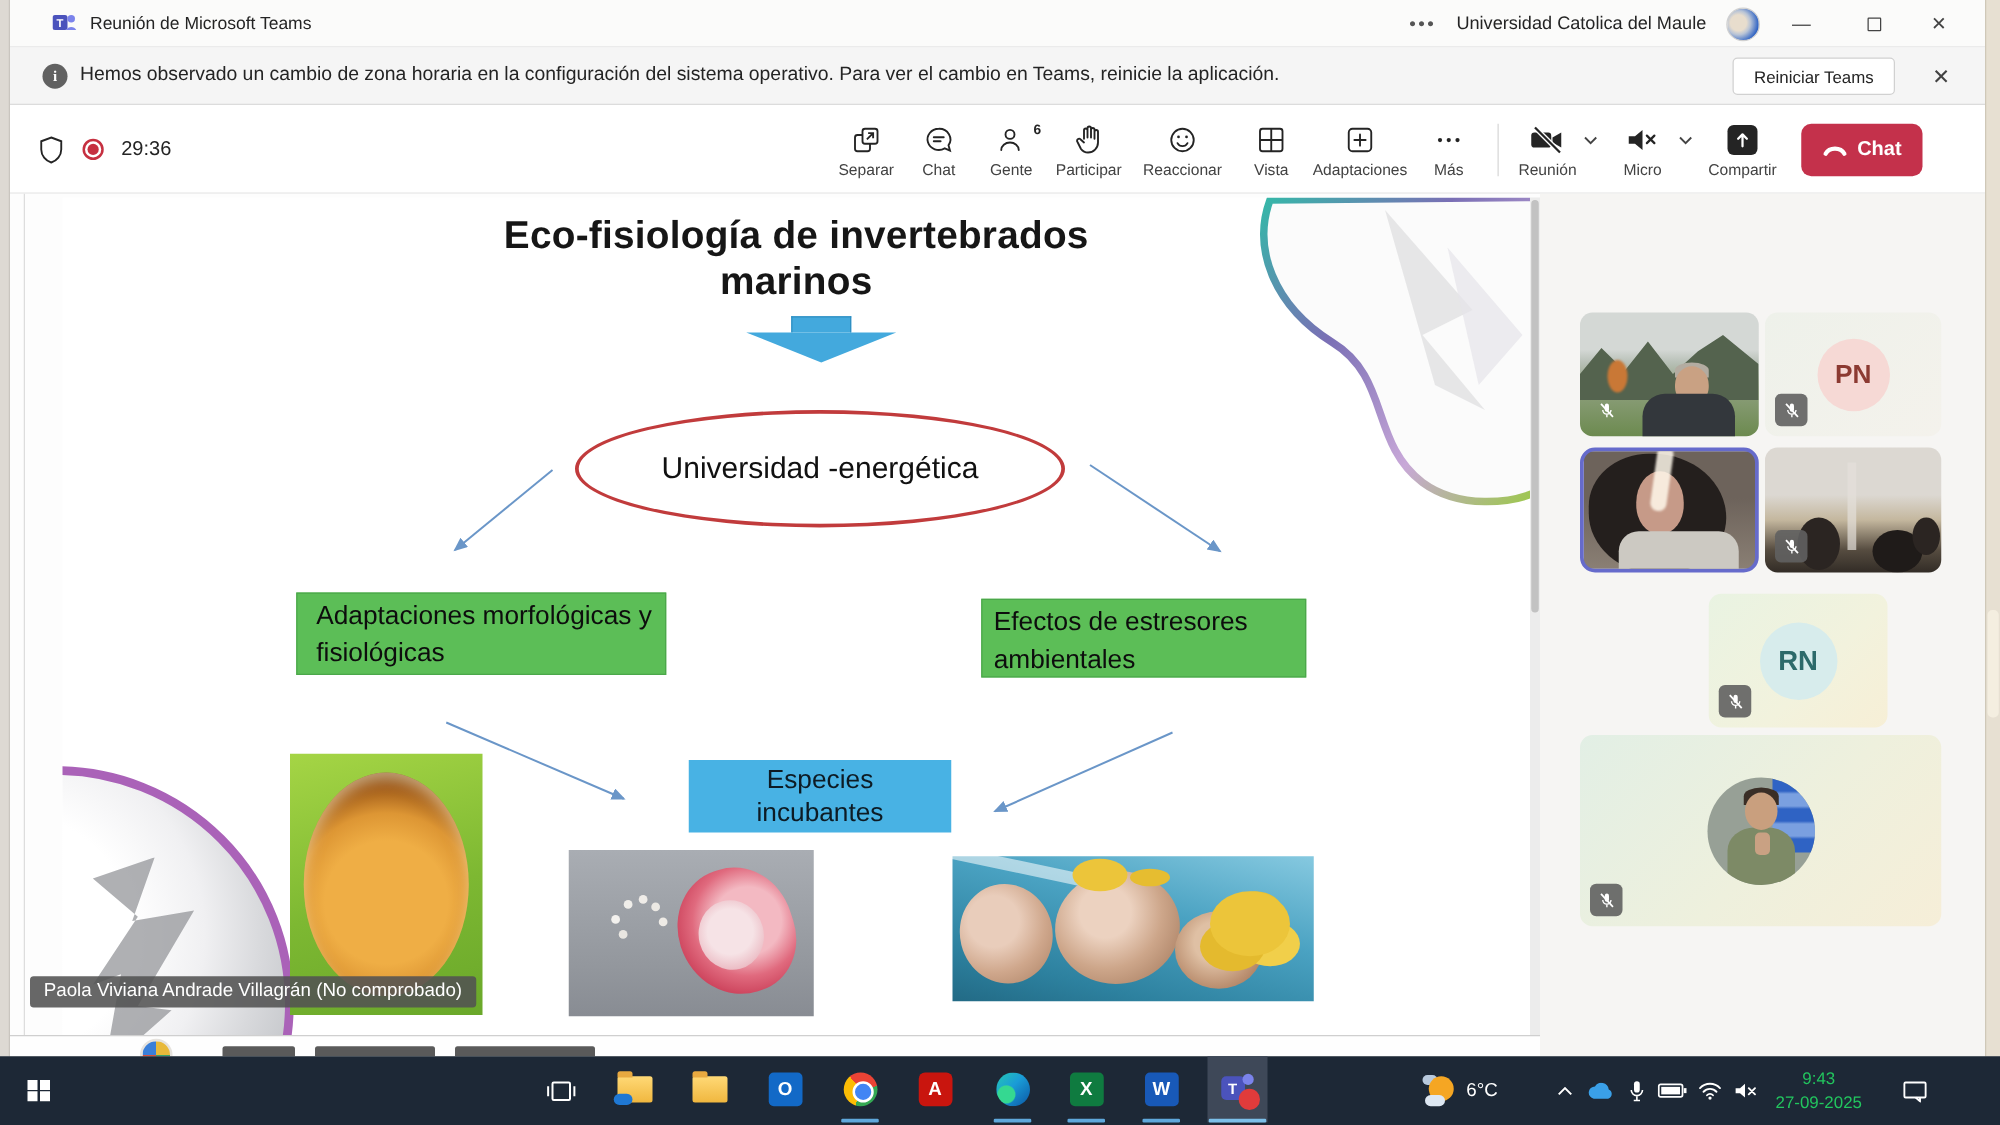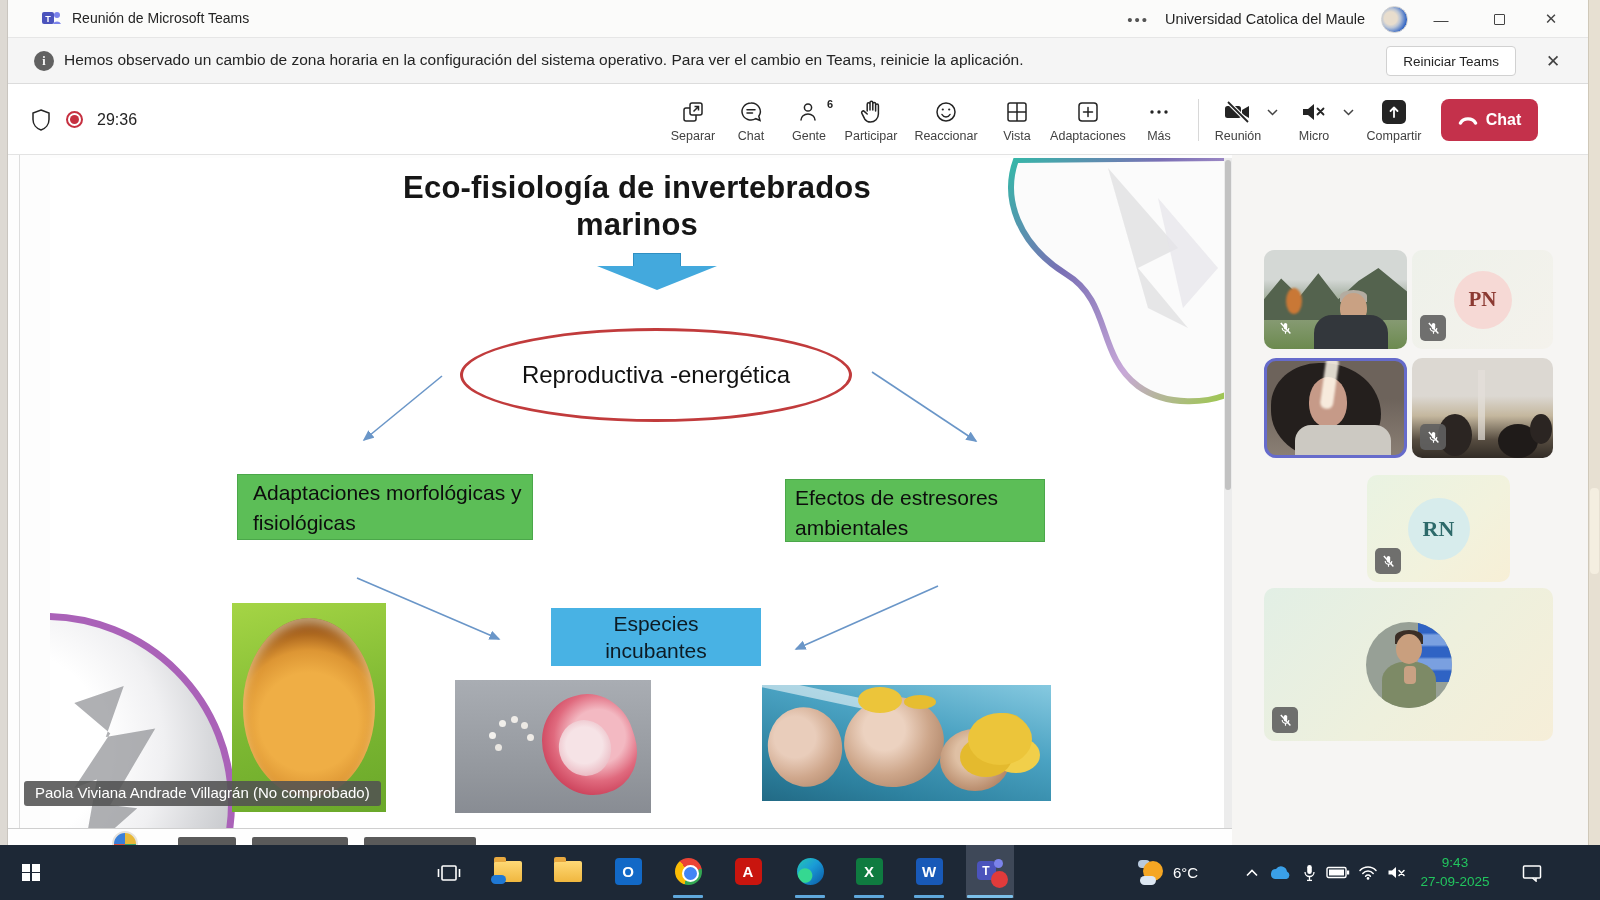--- a/index.html
+++ b/index.html
@@ -95,21 +95,21 @@
   #em2 { left:96px; top:2px; width:44px; height:26px; box-shadow:40px 2px 0 -6px #e6bd30; }
   #bubble-svg { right:-4px; top:0; width:240px; height:260px; }
 
   #presenter-label { left:16px; top:626px; padding:3px 11px 5px; background:rgba(82,82,82,.88); border-radius:3px; color:#fff; font-size:15px; }
 
   #bottom-strip { left:0; top:673px; width:1224px; height:17px; background:#fefefe; border-top:1px solid #cfcfcf; overflow:hidden; }
   #mini-logo { position:absolute; left:104px; top:2px; width:26px; height:26px; border-radius:50%; background:conic-gradient(#e8b93a 0 25%, #3aa06b 25% 50%, #d94f3a 50% 75%, #3a7fd9 75% 100%); border:2px solid #e6e3de; }
   .txtslab { position:absolute; top:8px; height:10px; background:#3d3d3d; border-radius:2px; opacity:.85; }
 
   
-  #panel { left:1224px; top:0; width:356px; height:690px; background:#f6f5f3;font-family:Liberation Serif, serif; }
+  #panel { left:1224px; top:0; width:356px; height:690px; background:#f6f5f3; }
   .tile { position:absolute; border-radius:10px; overflow:hidden; }
   .micbadge { position:absolute; left:8px; bottom:8px; width:26px; height:26px; border-radius:5px; background:rgba(97,97,97,.9); display:flex; align-items:center; justify-content:center; }
   .micbadge.bare { background:transparent; }
   #tile1 { left:32px; top:95px; width:143px; height:99px; background:linear-gradient(#d4d8d5 0 30%, #b9c1b8 40%, #8fa07f 60%, #6c8a4f 100%); }
   #tile1 .mtn { position:absolute; left:0; top:18px; width:100%; height:52px; background:#54634e; clip-path:polygon(0 60%,12% 20%,25% 55%,38% 10%,52% 60%,66% 25%,80% 0,100% 45%,100% 100%,0 100%); }
   #tile1 .orange { position:absolute; left:22px; top:38px; width:16px; height:26px; background:#c97836; border-radius:50%; filter:blur(1px); }
   #tile1 .body { position:absolute; left:50px; bottom:-6px; width:74px; height:40px; background:#33373c; border-radius:18px 18px 0 0; }
   #tile1 .head { position:absolute; left:76px; bottom:26px; width:27px; height:30px; background:#c9a183; border-radius:50% 50% 45% 45%; }
   #tile1 .hair { position:absolute; left:76px; bottom:47px; width:27px; height:12px; background:#b3aca1; border-radius:50% 50% 0 0; }
   #tile2 { left:180px; top:95px; width:141px; height:99px; background:linear-gradient(135deg,#eef1ea 0%,#f4f2ec 100%); }
@@ -375,21 +375,21 @@
         </svg>
 
         <div class="abs" id="slide-title">Eco-fisiología de invertebrados marinos</div>
 
         <div class="abs" id="big-arrow">
           <div class="stem"></div>
             <div class="head"></div>
         </div>
 
         <div class="abs" id="ellipse">
-          <span>Reproductiva -energética</span>
+          <span>Universidad -energética</span>
         </div>
 
         <svg class="abs" id="arrows-svg" viewBox="0 0 1174 670">
           <defs>
             <marker id="ah" markerWidth="8" markerHeight="8" refX="6" refY="3" orient="auto">
               <path d="M0 0 L7 3 L0 6 Z" fill="#6a96c8"></path>
             </marker>
           </defs>
           <line x1="392" y1="218" x2="314" y2="282" stroke="#6a96c8" stroke-width="1.6" marker-end="url(#ah)"></line>
           <line x1="822" y1="214" x2="926" y2="283" stroke="#6a96c8" stroke-width="1.6" marker-end="url(#ah)"></line>

